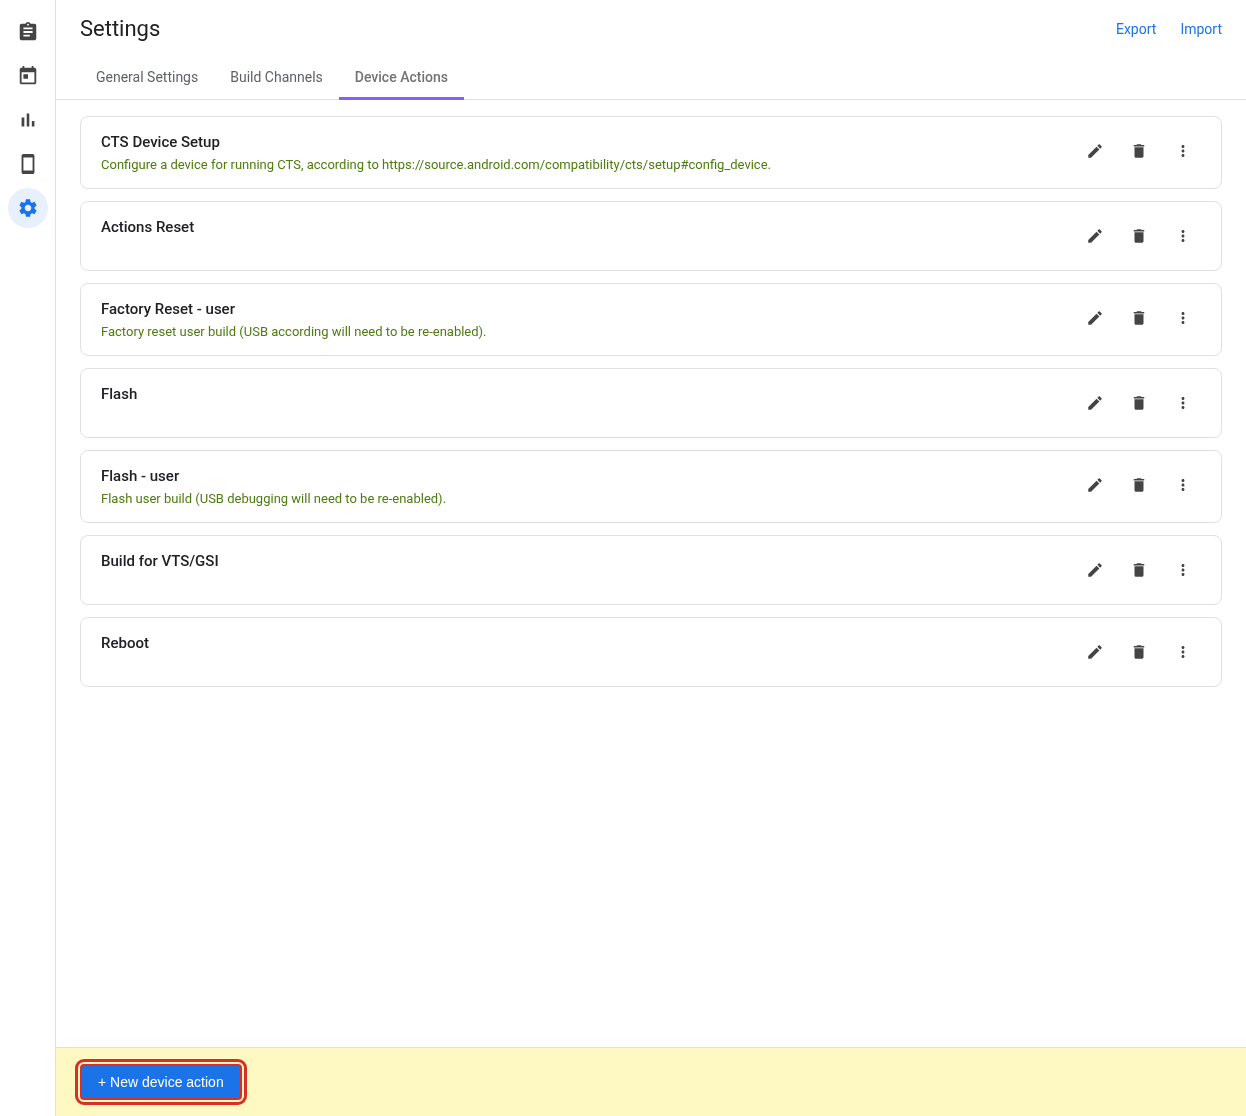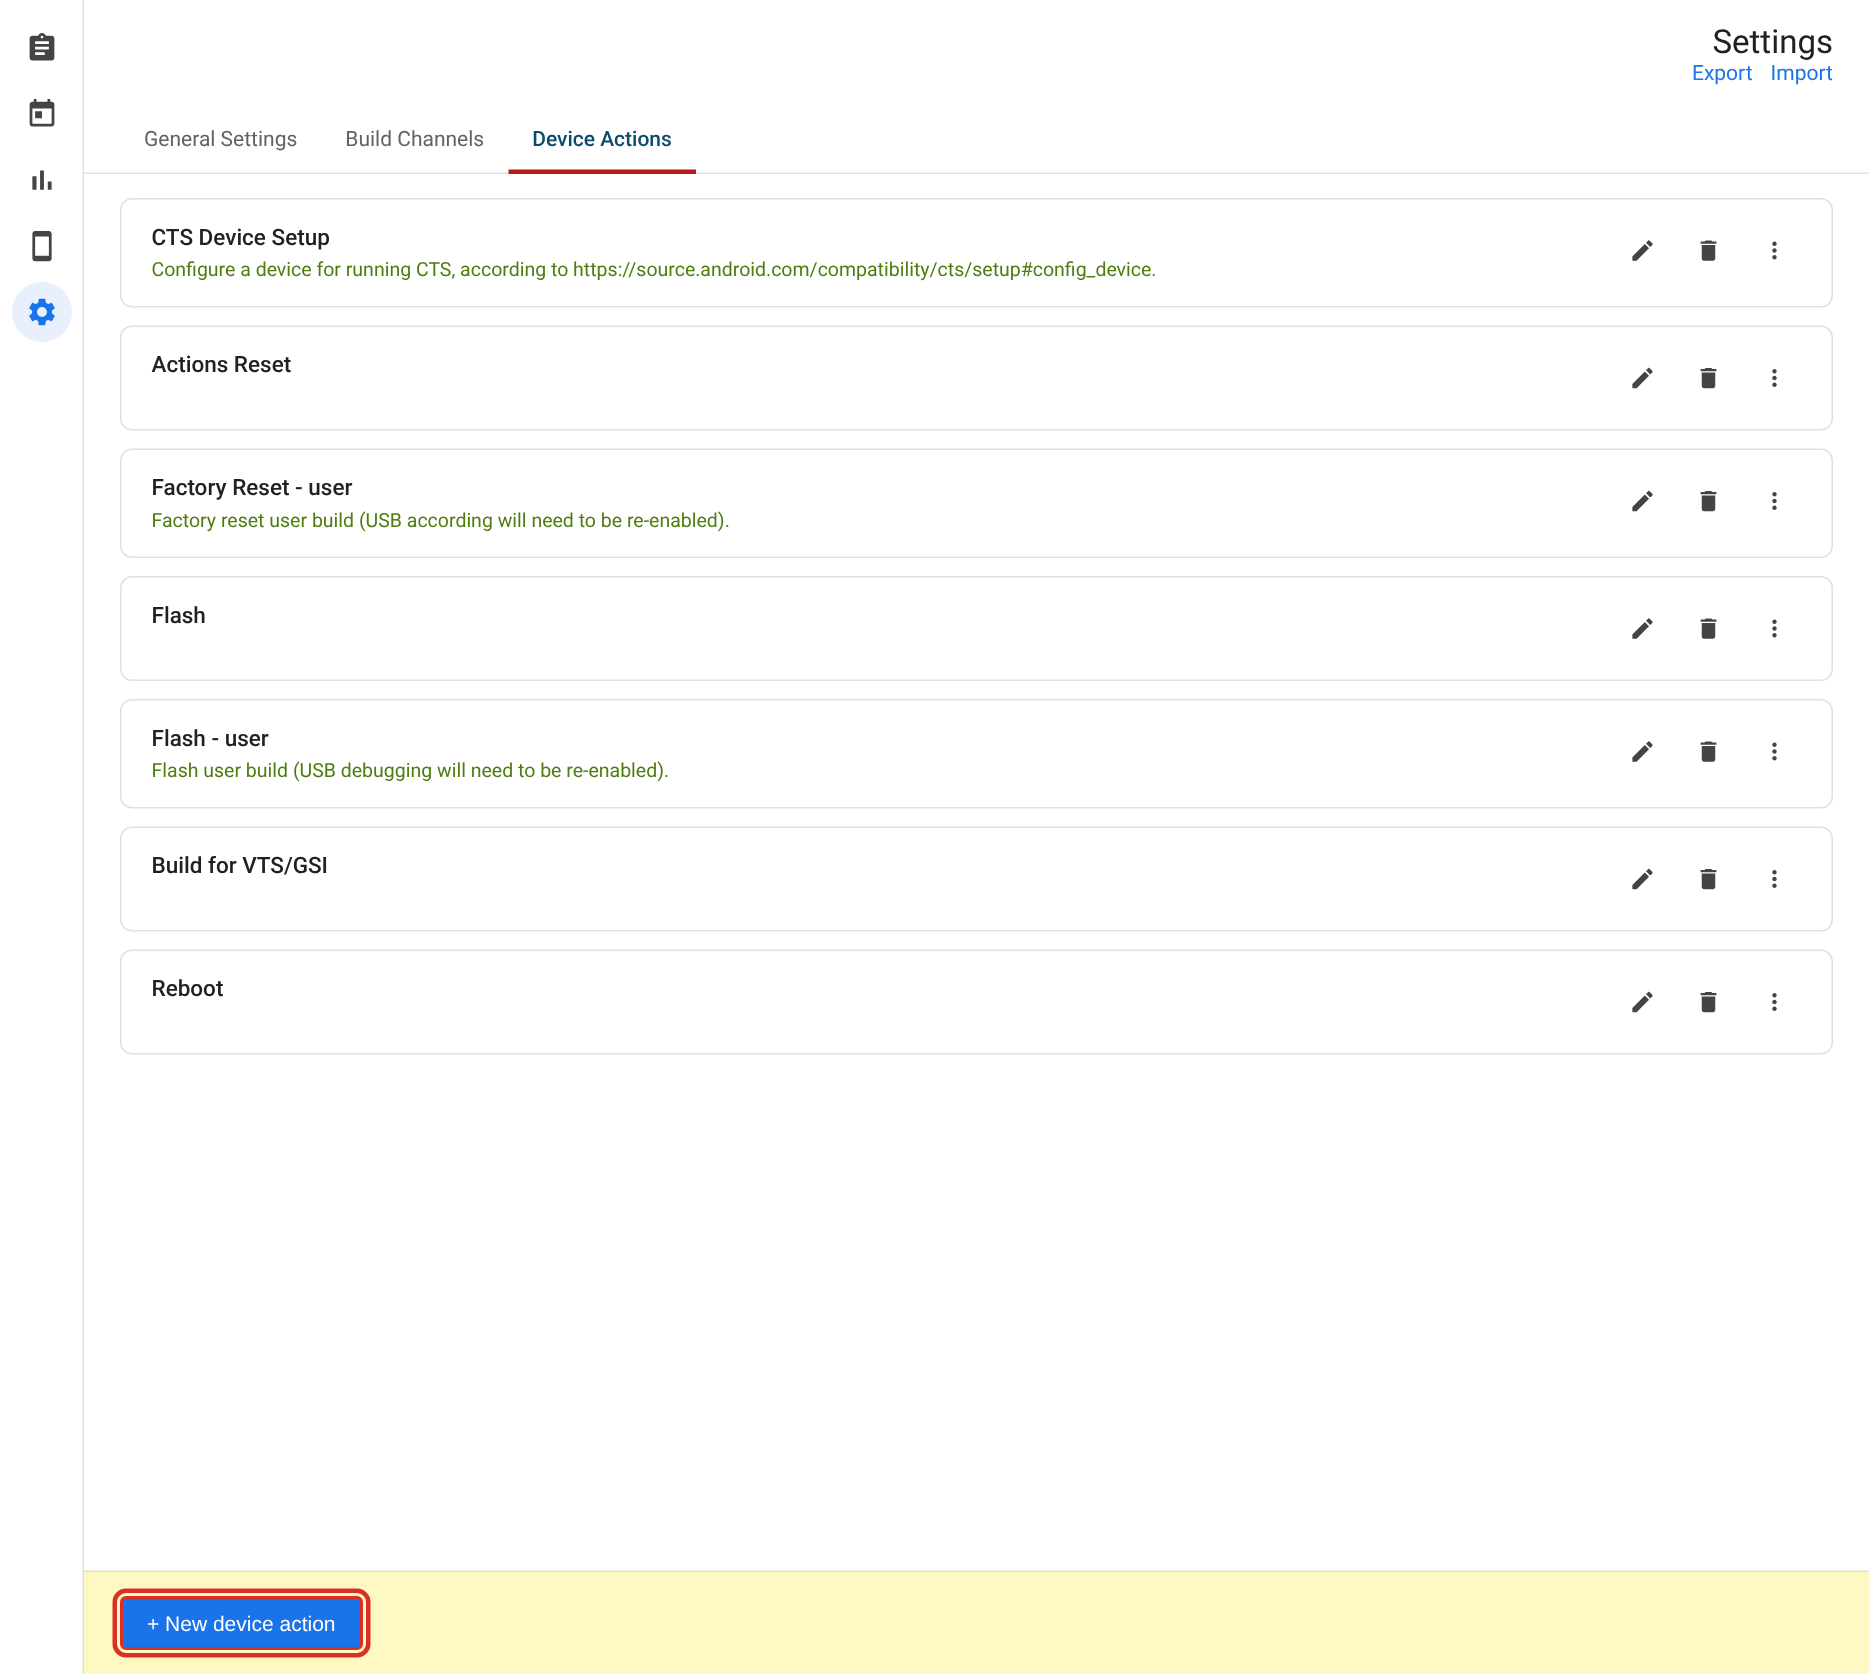--- a/index.html
+++ b/index.html
@@ -34,33 +34,32 @@
     .main {
       flex: 1;
       display: flex;
       flex-direction: column;
       overflow: hidden;
     }
 
     
     .header {
       display: flex;
-      align-items: flex-end;
+      align-items: center;
       justify-content: space-between;
       padding: 16px 24px 0 24px;
-      flex-direction: column;
     }
     .header-title {
       font-size: 22px;
       font-weight: 400;
       color: #202124;
     }
     .header-actions {
       display: flex;
-      gap: 12px;
+      gap: 24px;
     }
     .header-link {
       color: #1a73e8;
       font-size: 14px;
       cursor: pointer;
       text-decoration: none;
     }
 
     
     .tabs {
@@ -72,22 +71,22 @@
     .tab {
       padding: 12px 16px;
       font-size: 14px;
       color: #5f6368;
       cursor: pointer;
       border-bottom: 3px solid transparent;
       margin-bottom: -1px;
       white-space: nowrap;
     }
     .tab.active {
-      color: #0c4a6e;
-      border-bottom: 3px solid #b91c1c;
+      color: #737373;
+      border-bottom: 3px solid #8b5cf6;
       font-weight: 500;
     }
 
     
     .content {
       flex: 1;
       overflow-y: auto;
       padding: 16px 24px;
     }
 

